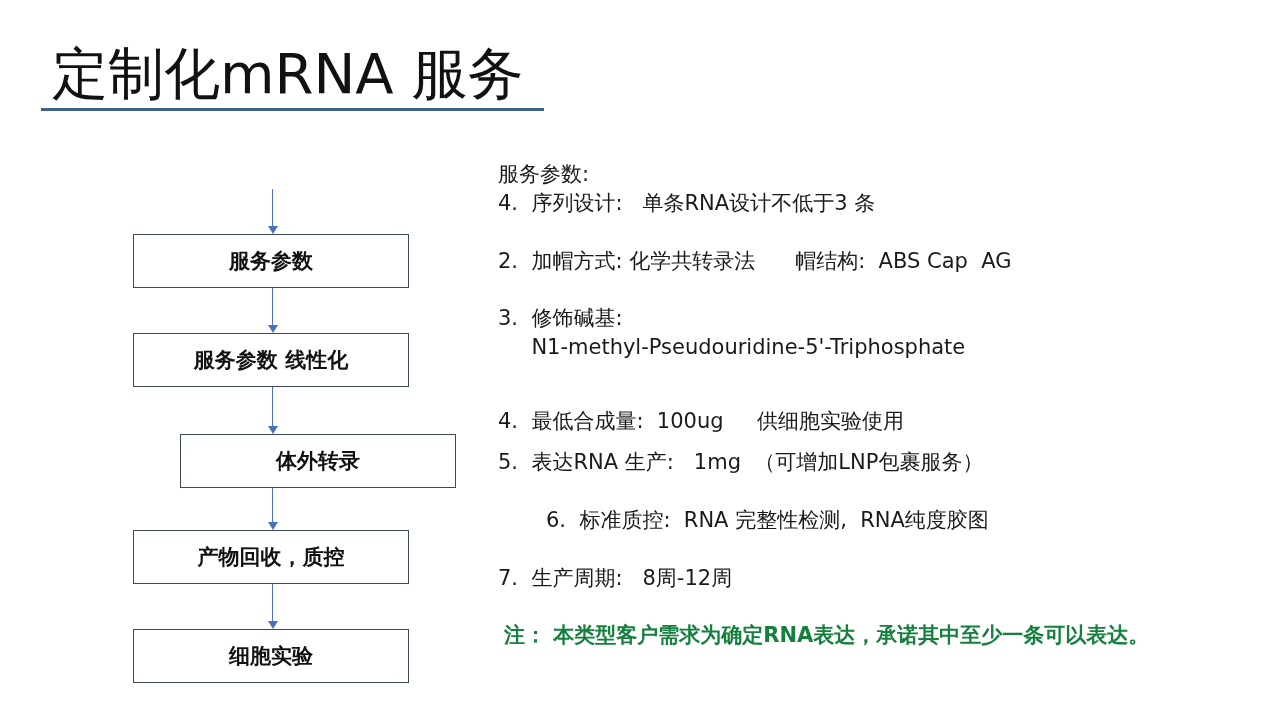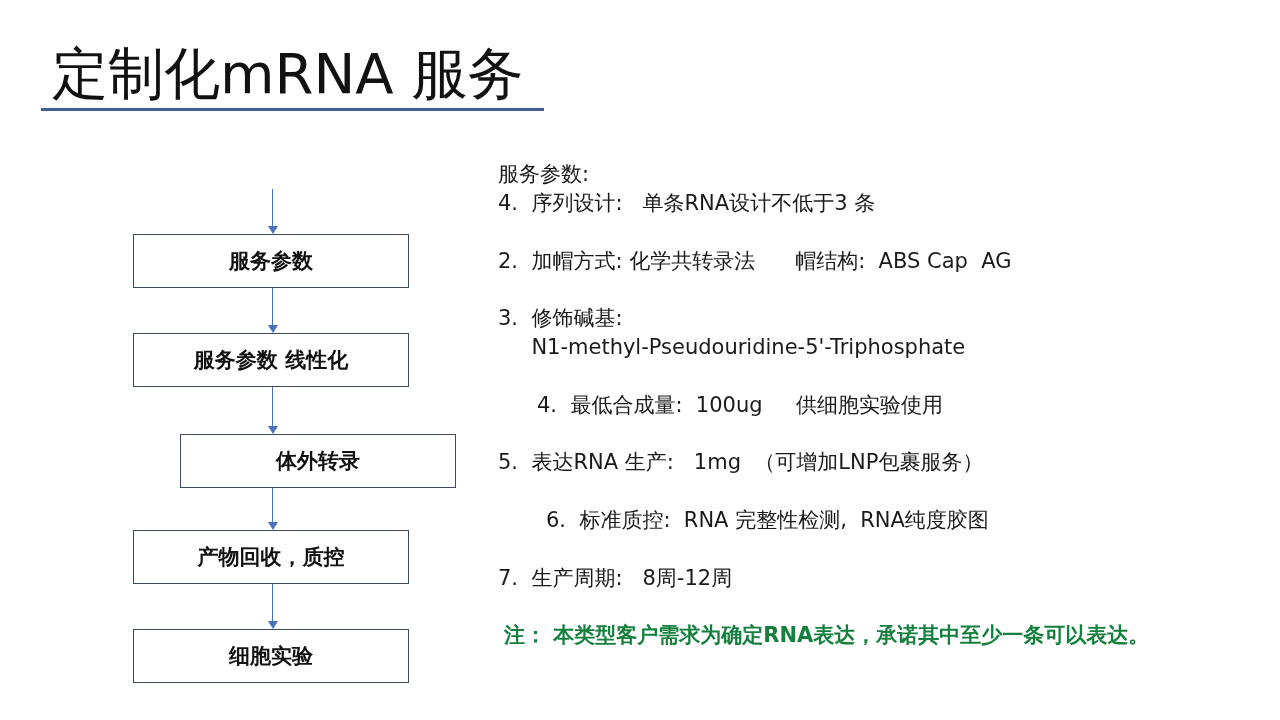--- a/index.html
+++ b/index.html
@@ -69,18 +69,18 @@
 
   <div class="box" style="top:629px;">细胞实验</div>
 </div>
 
 <div class="params">
   <div class="p-line" style="top:0px;">服务参数:</div>
   <div class="p-line" style="top:29px;">4.  序列设计:   单条RNA设计不低于3 条</div>
   <div class="p-line" style="top:87px;">2.  加帽方式: 化学共转录法      帽结构:  ABS Cap  AG</div>
   <div class="p-line" style="top:144px;">3.  修饰碱基:</div>
   <div class="p-line" style="top:173px;">     N1-methyl-Pseudouridine-5'-Triphosphate</div>
-  <div class="p-line" style="top:231px;margin-left:39px;">4.  最低合成量:  100ug     供细胞实验使用</div>
+  <div class="p-line" style="top:247px;">4.  最低合成量:  100ug     供细胞实验使用</div>
   <div class="p-line" style="top:288px;">5.  表达RNA 生产:   1mg  （可增加LNP包裹服务）</div>
   <div class="p-line" style="top:346px;margin-left:48px;">6.  标准质控:  RNA 完整性检测,  RNA纯度胶图</div>
   <div class="p-line" style="top:404px;">7.  生产周期:   8周-12周</div>
   <div class="p-line note" style="top:461px;left:6px;">注： 本类型客户需求为确定RNA表达，承诺其中至少一条可以表达。</div>
 </div>
 
 </body></html>

